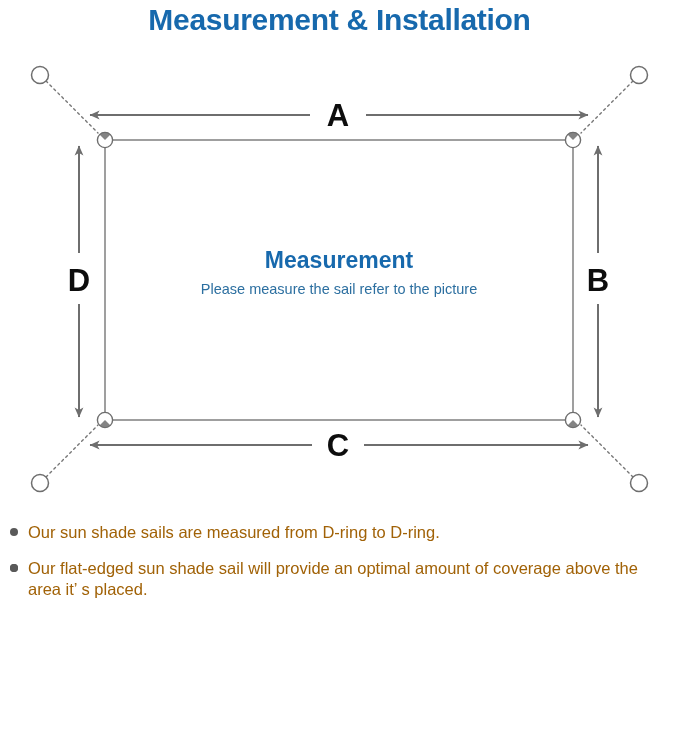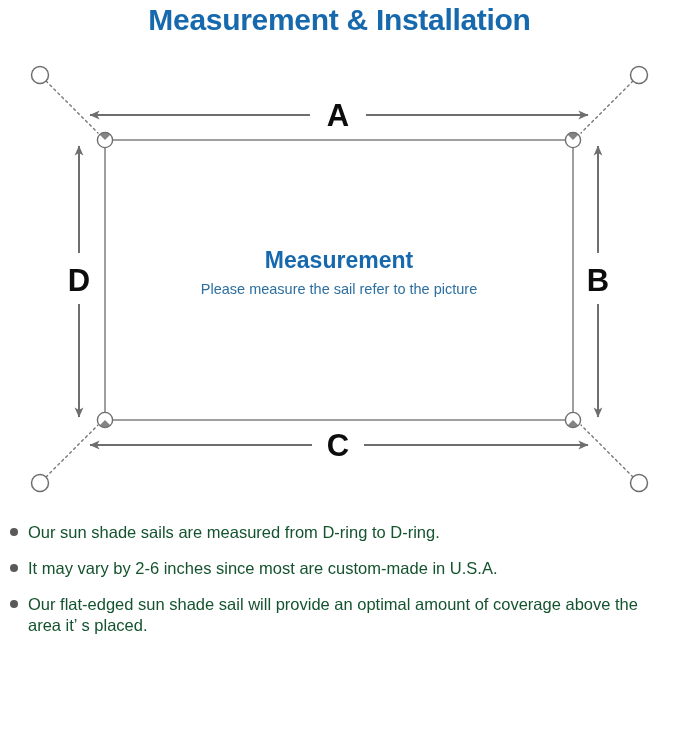--- a/index.html
+++ b/index.html
@@ -65,21 +65,21 @@
     top: 522px;
     width: 679px;
   }
   .note-row {
     position: relative;
     padding-left: 28px;
     padding-right: 8px;
     margin-bottom: 15px;
     font-size: 16.5px;
     line-height: 21px;
-    color: #14532d;
+    color: #a16207;
   }
   .note-row:last-child { margin-bottom: 17px; }
   .note-bullet {
     position: absolute;
     left: 10px;
     top: 6px;
     width: 8px;
     height: 8px;
     border-radius: 50%;
     background: #595959;
@@ -161,21 +161,20 @@
     </svg>
   </div>
 
   <div class="notes">
     <div class="note-row">
       <span class="note-bullet"></span>
       <span>Our sun shade sails are measured from D-ring to D-ring.</span>
     </div>
     <div class="note-row">
       <span class="note-bullet"></span>
-      <span>It may vary by 2-6 inches since most are custom-made in U.S.A.</span>
     </div>
     <div class="note-row">
       <span class="note-bullet"></span>
       <span>Our flat-edged sun shade sail will provide an optimal amount of coverage above the area it’ s placed.</span>
     </div>
   </div>
 
 </div>
 
 </body></html>

